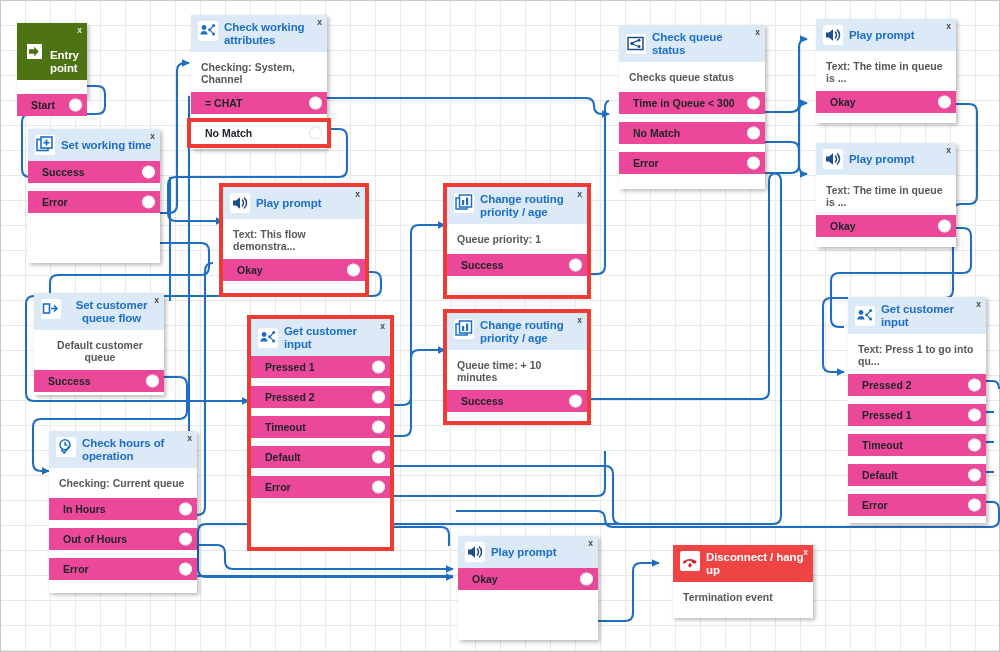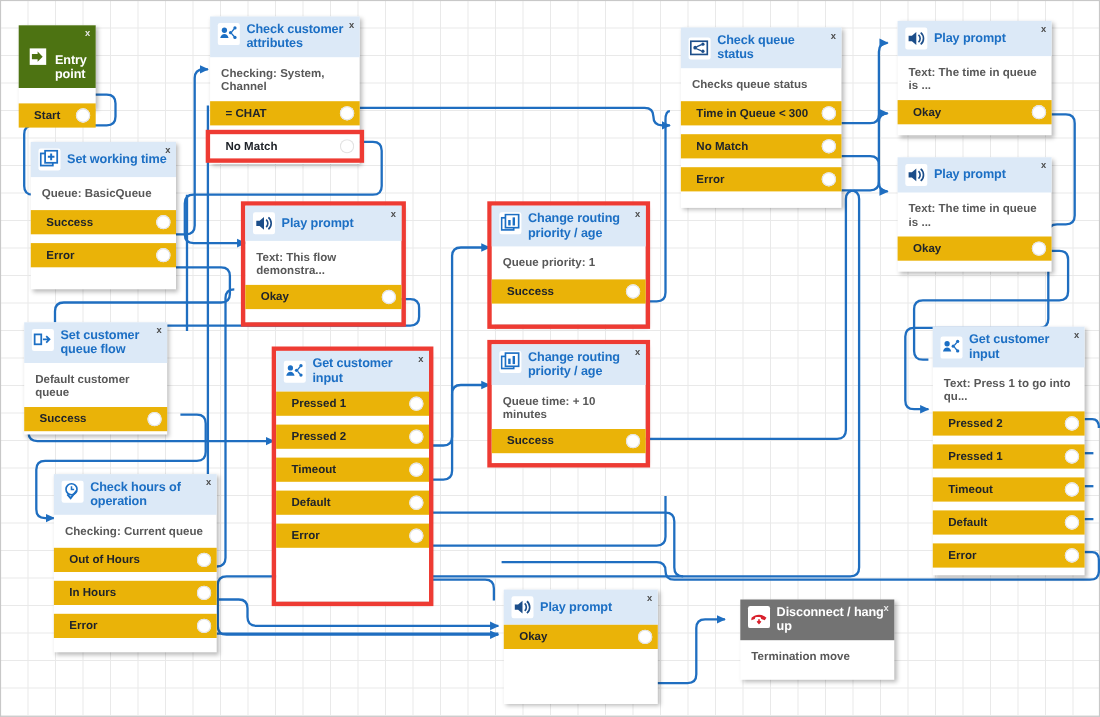--- a/index.html
+++ b/index.html
@@ -39,21 +39,21 @@
     display:flex;align-items:center;gap:6px;
     background:#dce9f7;
     padding:6px 8px 6px 7px;
     min-height:28px;
     box-sizing:border-box;
   }
   .nhdr .ttl{
     color:#1c6fc4;font-weight:bold;font-size:11.5px;line-height:12.5px;
     letter-spacing:-0.1px;
   }
-  .nhdr.dark{background:#737373;}
+  .nhdr.dark{background:#ef4444;}
   .nhdr.dark .ttl{color:#ffffff;}
   .nhdr.green{background:#4d7312;}
   .nhdr.green .ttl{color:#ffffff;margin-top:20px;}
   .closex{
     position:absolute;right:5px;top:3px;
     font-size:8.5px;color:#4a4a4a;font-weight:bold;
     line-height:9px;
   }
   .nhdr.dark .closex,.nhdr.green .closex{color:#e8e8e8;}
   .ico{
@@ -66,21 +66,21 @@
   .ico svg{display:block;}
   .ndesc{
     padding:9px 8px 7px 10px;
     font-size:10.5px;color:#585858;font-weight:bold;
     min-height:14px;
   }
   .npad{height:14px;}
   .ports{padding:0 0 7px 0;}
   .port{
     position:relative;
-    background:#eab308;
+    background:#ec4899;
     height:22px;
     margin:0 0 8px 0;
     display:flex;align-items:center;
   }
   .port:last-child{margin-bottom:0;}
   .port .plbl{
     font-size:10.5px;color:#20242a;font-weight:bold;
     padding-left:14px;
   }
   .port .pdot{
@@ -190,34 +190,33 @@
       <span class="ico">
         <svg width="18" height="18" viewBox="0 0 18 18">
           <rect x="1" y="3.5" width="11" height="11" fill="none" stroke="#1c6fc4" stroke-width="1.6"></rect>
           <rect x="5" y="1" width="11" height="11" fill="#ffffff" stroke="#1c6fc4" stroke-width="1.6"></rect>
           <path d="M10.5 3.6 v6 M7.5 6.6 h6" stroke="#1c6fc4" stroke-width="1.8"></path>
         </svg>
       </span>
       <span class="ttl">Set working time</span>
       <span class="closex">x</span>
     </div>
-    <div class="ndesc">Queue: BasicQueue</div>
     <div class="ports">
       <div class="port">
         <span class="plbl">Success</span>
         <span class="pdot"></span>
       </div>
       <div class="port">
         <span class="plbl">Error</span>
         <span class="pdot"></span>
       </div>
     </div>
   </div>
 
-  <div class="node" style="left:21px;top:292px;width:130px;height:102px;">
+  <div class="node" style="left:33px;top:292px;width:130px;height:102px;text-align:center;">
     <div class="nhdr hdr2">
       <span class="ico">
         <svg width="18" height="18" viewBox="0 0 18 18">
           <rect x="1.5" y="4" width="6" height="9" fill="none" stroke="#1c6fc4" stroke-width="1.6"></rect>
           <path d="M9 8.5 h6 M12 5.5 l3 3 -3 3" stroke="#1c6fc4" stroke-width="1.6" fill="none"></path>
         </svg>
       </span>
       <span class="ttl ttl2">Set customer queue flow</span>
       <span class="closex">x</span>
     </div>
@@ -238,25 +237,25 @@
           <path d="M8 4 v3 h2.4" stroke="#1c6fc4" stroke-width="1.4" fill="none"></path>
           <path d="M4.2 11.5 l3 3.4 5.5 -7" stroke="#1c6fc4" stroke-width="1.7" fill="none"></path>
         </svg>
       </span>
       <span class="ttl ttl2">Check hours of operation</span>
       <span class="closex">x</span>
     </div>
     <div class="ndesc">Checking: Current queue</div>
     <div class="ports">
       <div class="port">
+        <span class="plbl">In Hours</span>
+        <span class="pdot"></span>
+      </div>
+      <div class="port">
         <span class="plbl">Out of Hours</span>
-        <span class="pdot"></span>
-      </div>
-      <div class="port">
-        <span class="plbl">In Hours</span>
         <span class="pdot"></span>
       </div>
       <div class="port">
         <span class="plbl">Error</span>
         <span class="pdot"></span>
       </div>
     </div>
   </div>
 
   <div class="node" style="left:190px;top:14px;width:136px;height:134px;">
@@ -264,21 +263,21 @@
       <span class="ico">
         <svg width="18" height="18" viewBox="0 0 18 18">
           <circle cx="5" cy="5.5" r="2.4" fill="#1c6fc4"></circle>
           <path d="M1.2 12.6 c0.6-2.6 2-3.6 3.8-3.6 c1.8,0 3.2,1 3.8,3.6 z" fill="#1c6fc4"></path>
           <circle cx="14.6" cy="3.4" r="1.5" fill="#1c6fc4"></circle>
           <circle cx="14.6" cy="12" r="1.5" fill="#1c6fc4"></circle>
           <circle cx="10.6" cy="7.7" r="1.5" fill="#1c6fc4"></circle>
           <path d="M11.6 7 l2.2 -2.6 M11.6 8.6 l2.2 2.6" stroke="#1c6fc4" stroke-width="1.2"></path>
         </svg>
       </span>
-      <span class="ttl ttl2">Check customer attributes</span>
+      <span class="ttl ttl2">Check working attributes</span>
       <span class="closex">x</span>
     </div>
     <div class="ndesc">Checking: System, Channel</div>
     <div class="ports">
       <div class="port">
         <span class="plbl">= CHAT</span>
         <span class="pdot"></span>
       </div>
       <div class="port" style="outline:4px solid #ee3b33;background:#ffffff;">
         <span class="plbl">No Match</span>
@@ -528,16 +527,16 @@
     <div class="nhdr dark hdr2">
       <span class="ico">
         <svg width="18" height="18" viewBox="0 0 18 18">
           <path d="M2.2 9.6 c3.8 -3.6 9.8 -3.6 13.6 0 l-1.6 2.2 -3.2 -1.1 -0.5 -1.5 c-1.6 -0.5 -3.2 -0.5 -4.8 0 l-0.5 1.5 -3.2 1.1 z" fill="#d9202c"></path>
           <path d="M9 11 v3.4 M7.4 12.8 l1.6 1.8 1.6 -1.8" stroke="#d9202c" stroke-width="1.5" fill="none"></path>
         </svg>
       </span>
       <span class="ttl ttl2">Disconnect / hang up</span>
       <span class="closex">x</span>
     </div>
-    <div class="ndesc">Termination move</div>
+    <div class="ndesc">Termination event</div>
   </div>
 
 </div>
 
 </body></html>

